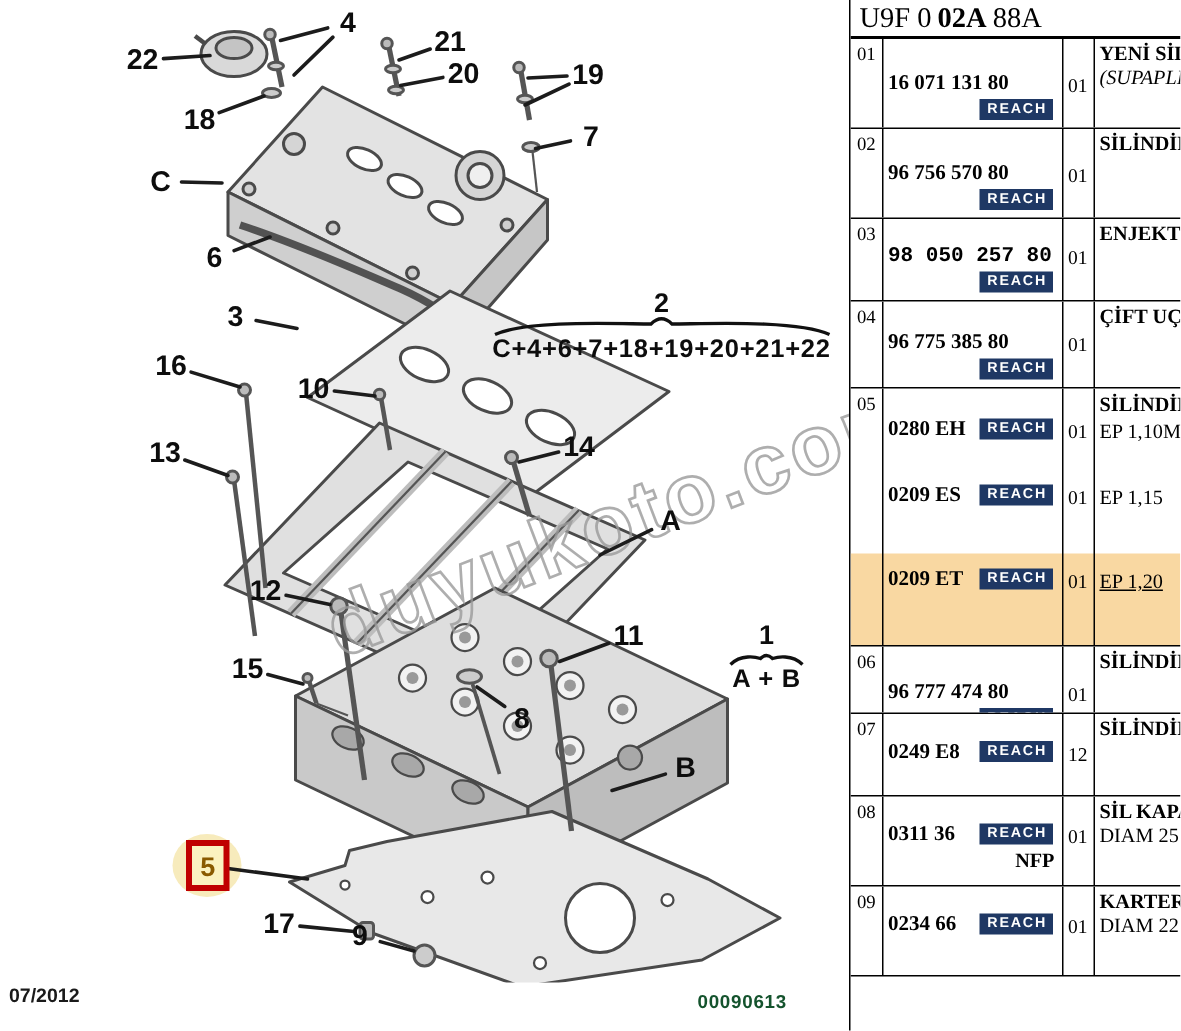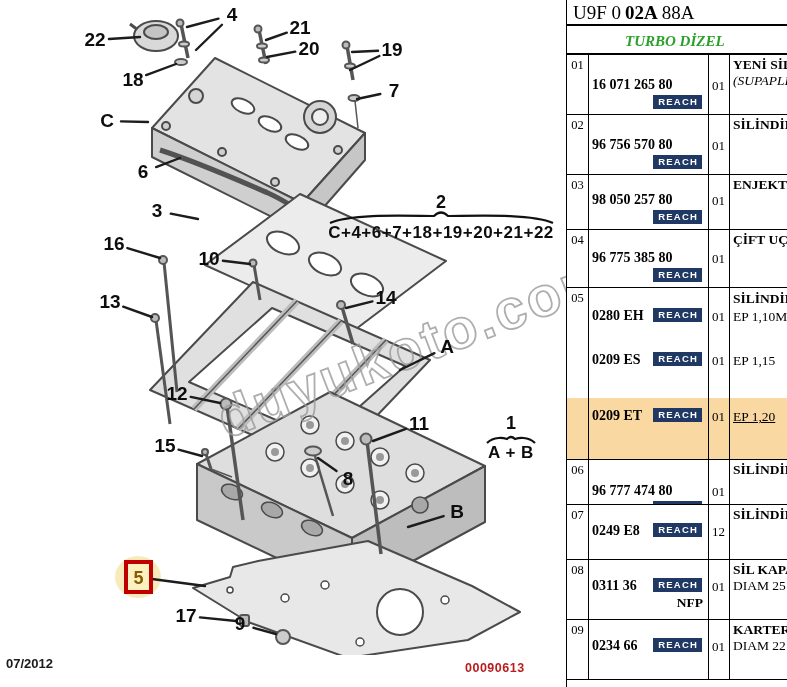--- a/index.html
+++ b/index.html
@@ -1,20 +1,20 @@
 <!DOCTYPE html>
 <html><head>
 <meta charset="utf-8">
 <style>
   html,body{margin:0;padding:0;}
   body{width:787px;height:687px;position:relative;overflow:hidden;background:#fff;
        font-family:"Liberation Serif",serif;color:#000;}
   .diagram-pane{position:absolute;left:0;top:0;width:566px;height:687px;}
   .foot-date{position:absolute;left:6px;top:656px;font:bold 13px "Liberation Sans",sans-serif;color:#1a1a1a;}
-  .foot-doc{position:absolute;left:465px;top:661px;font:bold 12.5px "Liberation Sans",sans-serif;letter-spacing:.5px;color:#b91c1c;}
+  .foot-doc{position:absolute;left:465px;top:661px;font:bold 12.5px "Liberation Sans",sans-serif;letter-spacing:.5px;color:#14532d;}
   .parts-pane{position:absolute;left:566px;top:0;width:221px;height:687px;box-sizing:border-box;
               border-left:1.6px solid #000;background:#fff;overflow:hidden;}
   .code-line{height:26px;box-sizing:border-box;border-bottom:2px solid #000;font-size:19px;
              line-height:25px;padding-left:6px;white-space:nowrap;}
   .code-line b{margin:0 4px;}
   .engine-row{height:29px;box-sizing:border-box;border-bottom:2px solid #000;line-height:29px;
               padding-left:58px;white-space:nowrap;}
   .engine-row span{font-style:italic;font-weight:bold;font-size:15px;}
   .prow{position:relative;box-sizing:border-box;border-bottom:1.4px solid #000;overflow:hidden;}
   .band{position:absolute;left:0;right:0;}
@@ -228,52 +228,49 @@
         <rect x="126" y="562" width="25" height="30" fill="#FBF2C0" stroke="#C00000" stroke-width="4"></rect>
         <text x="138.5" y="584" class="sel-num" fill="#8A5A00">5</text>
       </g>
   </svg>
   <div class="foot-date">07/2012</div>
   <div class="foot-doc">00090613</div>
 </div>
 
 <div class="parts-pane">
   <div class="code-line"><span>U9F 0</span><b>02A</b><span>88A</span></div>
-  <div class="engine-row">
-    <span style="color: rgb(44, 160, 44);">TURBO DİZEL</span>
-  </div>
   <div>
       <div class="prow" style="height: 60px;">
         <div class="vline" style="left: 21px;"></div>
         <div class="vline" style="left: 141px;"></div>
         <div class="vline" style="left: 162px;"></div>
         <div class="ref">01</div>
         <div class="desc b" style="top: 2px;">YENİ SİL</div>
         <div class="desc i" style="top: 18px;">(SUPAPLI</div>
-        <div class="code" style="top: 22px;">16 071 265 80</div>
+        <div class="code" style="top: 22px;">16 071 131 80</div>
         <div class="reach" style="top: 40px; background: rgb(31, 56, 100);">REACH</div>
         <div class="qty" style="top: 23px;">01</div>
       </div>
       <div class="prow" style="height: 60px;">
         <div class="vline" style="left: 21px;"></div>
         <div class="vline" style="left: 141px;"></div>
         <div class="vline" style="left: 162px;"></div>
         <div class="ref">02</div>
         <div class="desc b" style="top: 2px;">SİLİNDİR</div>
         <div class="code" style="top: 22px;">96 756 570 80</div>
         <div class="reach" style="top: 40px; background: rgb(31, 56, 100);">REACH</div>
         <div class="qty" style="top: 23px;">01</div>
       </div>
       <div class="prow" style="height: 55px;">
         <div class="vline" style="left: 21px;"></div>
         <div class="vline" style="left: 141px;"></div>
         <div class="vline" style="left: 162px;"></div>
         <div class="ref">03</div>
         <div class="desc b" style="top: 2px;">ENJEKTÖ</div>
-        <div class="code" style="top: 17px;">98 050 257 80</div>
+        <div class="code" style="top: 17px; font-family: Liberation Mono, monospace;">98 050 257 80</div>
         <div class="reach" style="top: 35px; background: rgb(31, 56, 100);">REACH</div>
         <div class="qty" style="top: 18px;">01</div>
       </div>
       <div class="prow" style="height: 58px;">
         <div class="vline" style="left: 21px;"></div>
         <div class="vline" style="left: 141px;"></div>
         <div class="vline" style="left: 162px;"></div>
         <div class="ref">04</div>
         <div class="desc b" style="top: 2px;">ÇİFT UÇL</div>
         <div class="code" style="top: 20px;">96 775 385 80</div>

